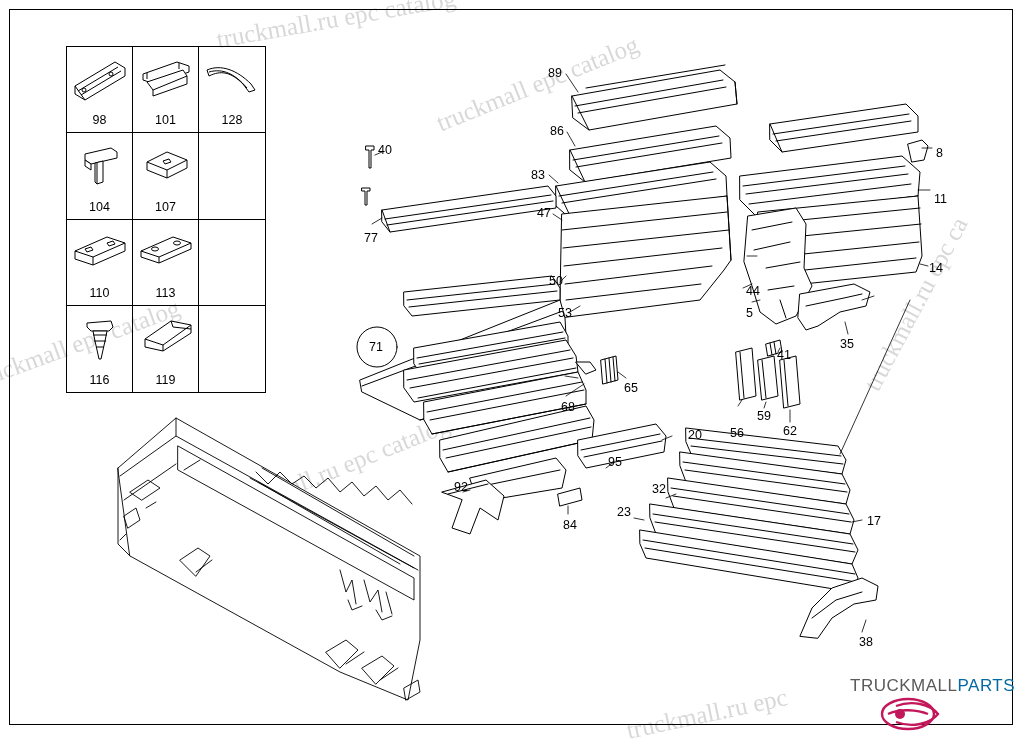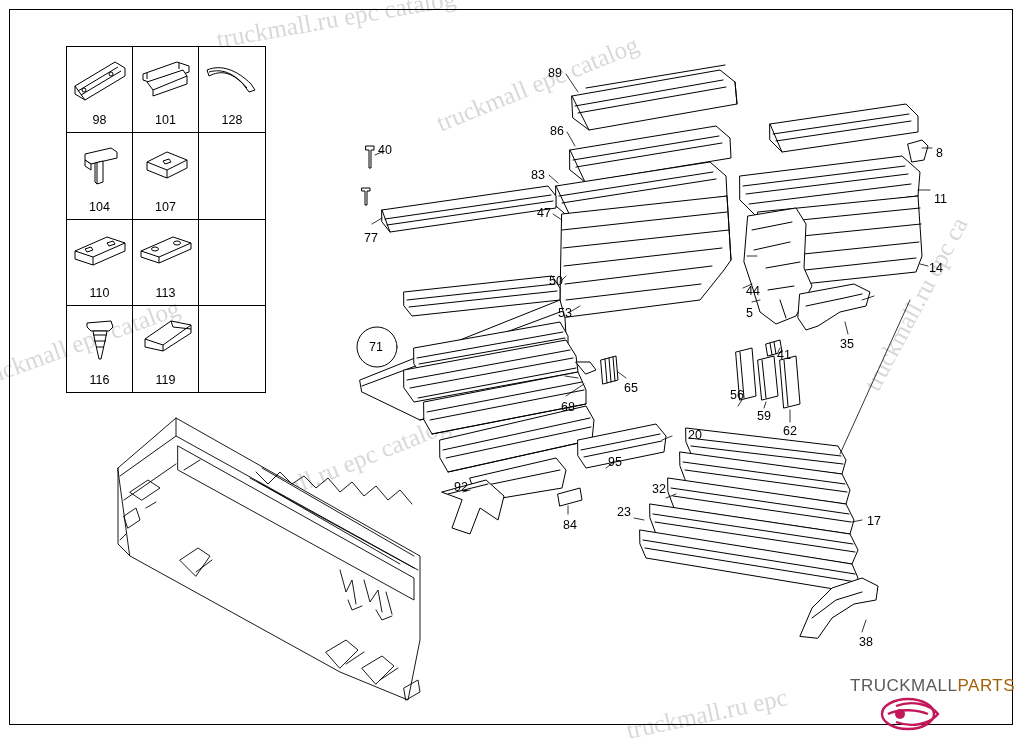--- a/index.html
+++ b/index.html
@@ -91,21 +91,21 @@
   }
   .logo .logotext {
     position: absolute;
     left: 0; top: 0;
     width: 160px;
     font-size: 17px;
     letter-spacing: 0.5px;
     color: #5a5a5a;
     font-family: "Liberation Sans", sans-serif;
   }
-  .logo .logotext .parts { color: #a16207; }
+  .logo .logotext .parts { color: #0369a1; }
 </style>
 </head>
 <body>
 
 <div id="sheet">
 
   <div>
     <div class="wm" style="left:215px; top:5px; transform:rotate(-10deg);">truckmall.ru epc catalog</div>
     <div class="wm" style="left:430px; top:70px; transform:rotate(-22deg);">truckmall epc catalog</div>
     <div class="wm" style="left:-30px; top:330px; transform:rotate(-20deg);">truckmall epc catalog</div>
@@ -505,21 +505,21 @@
     <div class="lbl" style="left:929px; top:261px;">14</div>
     <div class="lbl" style="left:549px; top:274px;">50</div>
     <div class="lbl" style="left:746px; top:284px;">44</div>
     <div class="lbl" style="left:558px; top:306px;">53</div>
     <div class="lbl" style="left:746px; top:306px;">5</div>
     <div class="lbl" style="left:840px; top:337px;">35</div>
     <div class="lbl" style="left:369px; top:340px;">71</div>
     <div class="lbl" style="left:777px; top:348px;">41</div>
     <div class="lbl" style="left:624px; top:381px;">65</div>
     <div class="lbl" style="left:561px; top:400px;">68</div>
-    <div class="lbl" style="left:730px; top:388px;text-align:center;">56</div>
+    <div class="lbl" style="left:730px; top:426px;text-align:center;">56</div>
     <div class="lbl" style="left:757px; top:409px;">59</div>
     <div class="lbl" style="left:783px; top:424px;">62</div>
     <div class="lbl" style="left:665px; top:428px;padding-left:23px;">20</div>
     <div class="lbl" style="left:608px; top:455px;">95</div>
     <div class="lbl" style="left:454px; top:480px;">92</div>
     <div class="lbl" style="left:652px; top:482px;">32</div>
     <div class="lbl" style="left:617px; top:505px;">23</div>
     <div class="lbl" style="left:855px; top:514px;margin-left:12px;">17</div>
     <div class="lbl" style="left:563px; top:518px;">84</div>
     <div class="lbl" style="left:859px; top:635px;">38</div>

